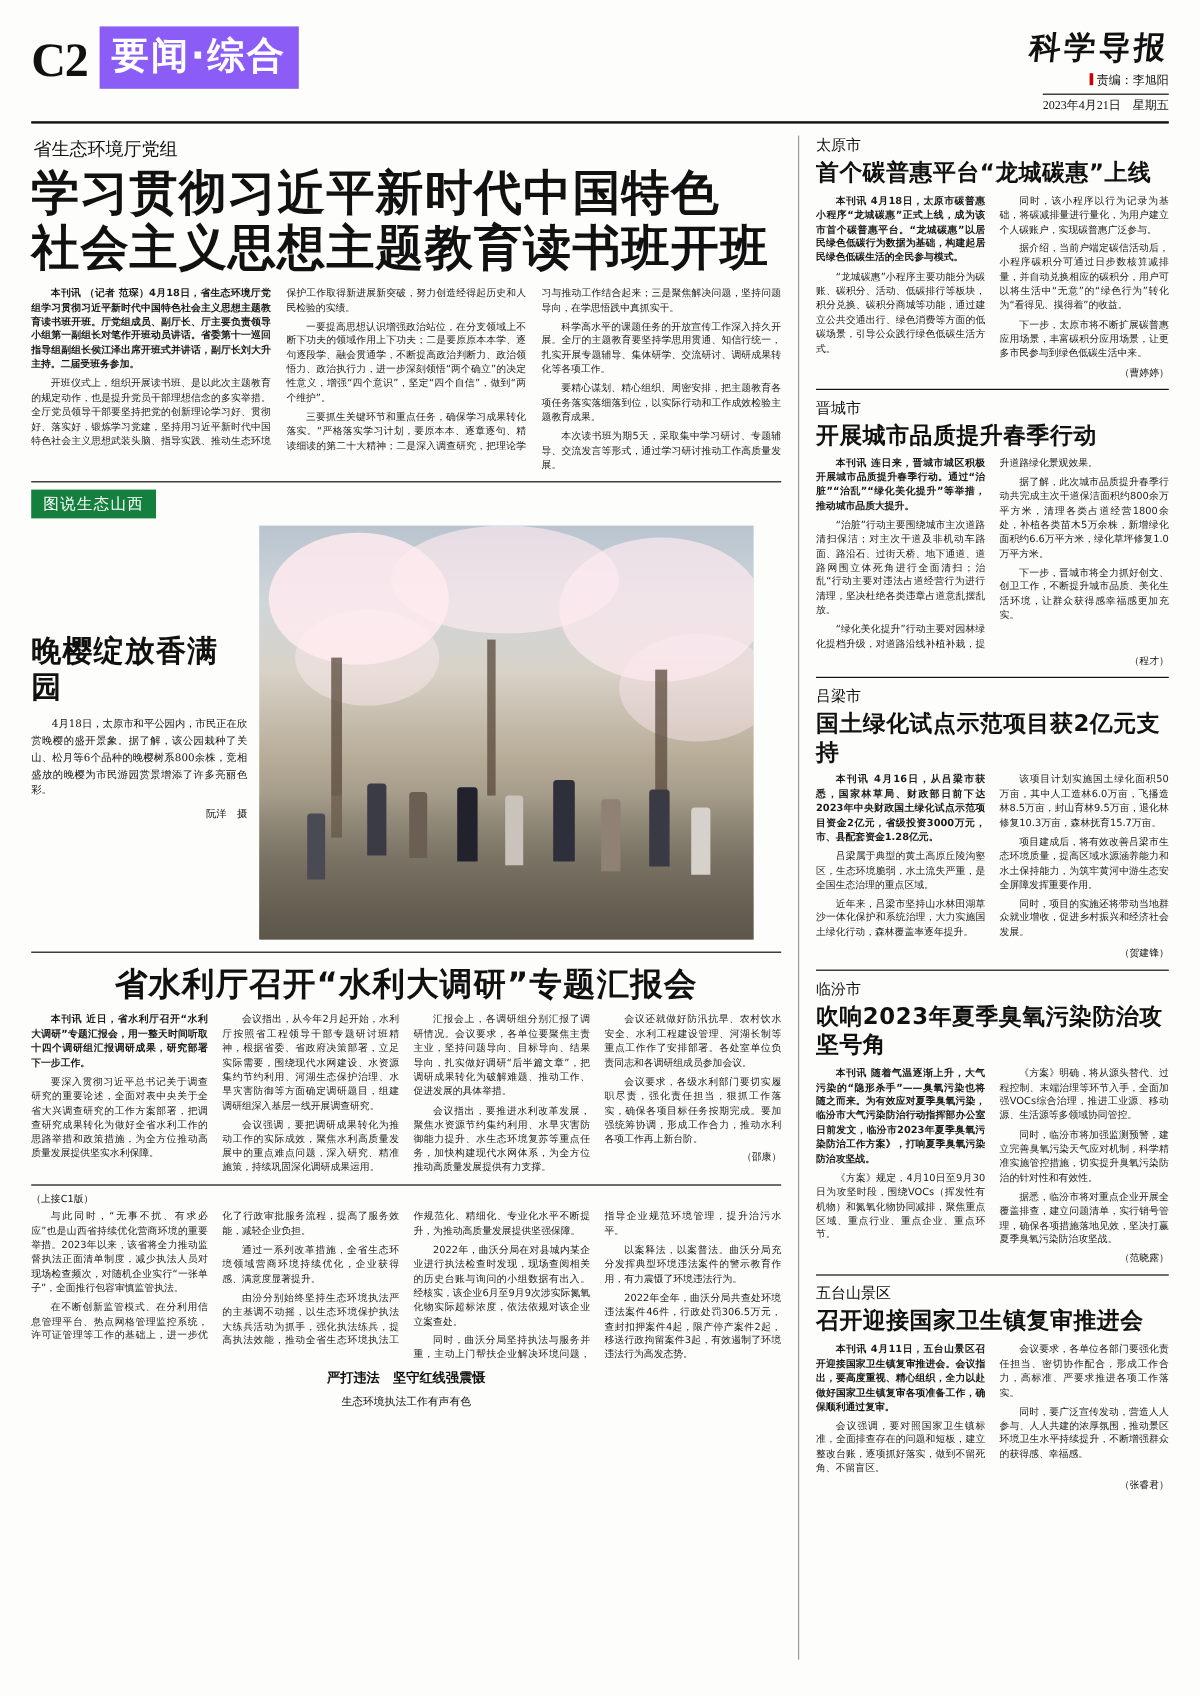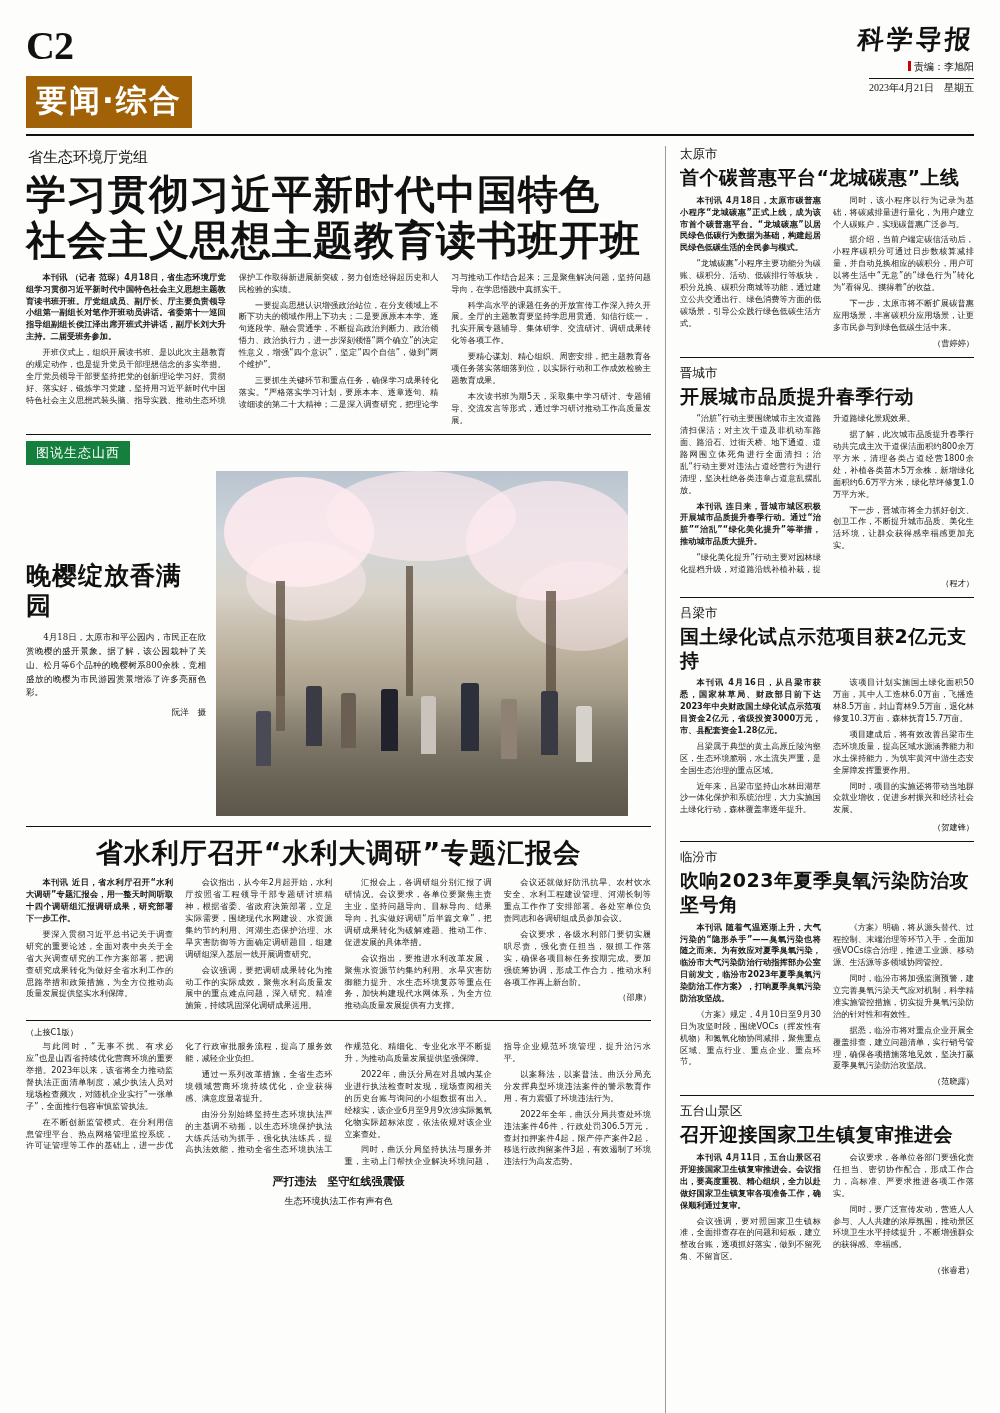--- a/index.html
+++ b/index.html
@@ -14,28 +14,28 @@
   .page{
     position:absolute;inset:0;
     padding:22px 26px 12px 26px;
     box-sizing:border-box;
   }
   
   .masthead{
     display:flex;align-items:flex-start;justify-content:space-between;
     border-bottom:2px solid #111;padding-bottom:6px;
   }
-  .mh-left{display:flex;align-items:flex-start;gap:10px;flex-direction:column;}
+  .mh-left{display:flex;align-items:center;gap:10px;}
   .page-no{
     font-size:40px;font-weight:700;letter-spacing:-1px;
     font-family:"Liberation Serif",serif;line-height:1;
     padding-top:4px;
   }
   .section-box{
-    background:#a16207;color:#fff;font-weight:700;font-size:31px;
+    background:#8b5cf6;color:#fff;font-weight:700;font-size:31px;
     padding:4px 10px 6px 10px;letter-spacing:2px;
     font-family:"DejaVu Sans","Liberation Sans",sans-serif;
   }
   .mh-right{display:flex;flex-direction:column;align-items:flex-end;gap:3px;}
   .logo{
     font-size:26px;font-weight:700;letter-spacing:3px;
     font-family:"DejaVu Serif",serif;
     transform:skewX(-6deg);
   }
   .mh-meta{font-size:10px;display:flex;gap:14px;align-items:center;}
@@ -240,22 +240,22 @@
           <p class="txt">下一步，太原市将不断扩展碳普惠应用场景，丰富碳积分应用场景，让更多市民参与到绿色低碳生活中来。</p>
         </div>
         <div class="sig">（曹婷婷）</div>
       </div>
       <div class="rrule"></div>
 
       <div>
         <div class="city">晋城市</div>
         <h3 class="rhead">开展城市品质提升春季行动</h3>
         <div class="rcols">
+          <p class="txt lead">本刊讯 连日来，晋城市城区积极开展城市品质提升春季行动。通过“治脏”“治乱”“绿化美化提升”等举措，推动城市品质大提升。</p>
           <p class="txt">“治脏”行动主要围绕城市主次道路清扫保洁；对主次干道及非机动车路面、路沿石、过街天桥、地下通道、道路网围立体死角进行全面清扫；治乱“行动主要对违法占道经营行为进行清理，坚决杜绝各类违章占道意乱摆乱放。</p>
-          <p class="txt lead">本刊讯 连日来，晋城市城区积极开展城市品质提升春季行动。通过“治脏”“治乱”“绿化美化提升”等举措，推动城市品质大提升。</p>
           <p class="txt">“绿化美化提升”行动主要对园林绿化提档升级，对道路沿线补植补栽，提升道路绿化景观效果。</p>
           <p class="txt">据了解，此次城市品质提升春季行动共完成主次干道保洁面积约800余万平方米，清理各类占道经营1800余处，补植各类苗木5万余株，新增绿化面积约6.6万平方米，绿化草坪修复1.0万平方米。</p>
           <p class="txt">下一步，晋城市将全力抓好创文、创卫工作，不断提升城市品质、美化生活环境，让群众获得感幸福感更加充实。</p>
         </div>
         <div class="sig">（程才）</div>
       </div>
       <div class="rrule"></div>
 
       <div>
         <div class="city">吕梁市</div>

